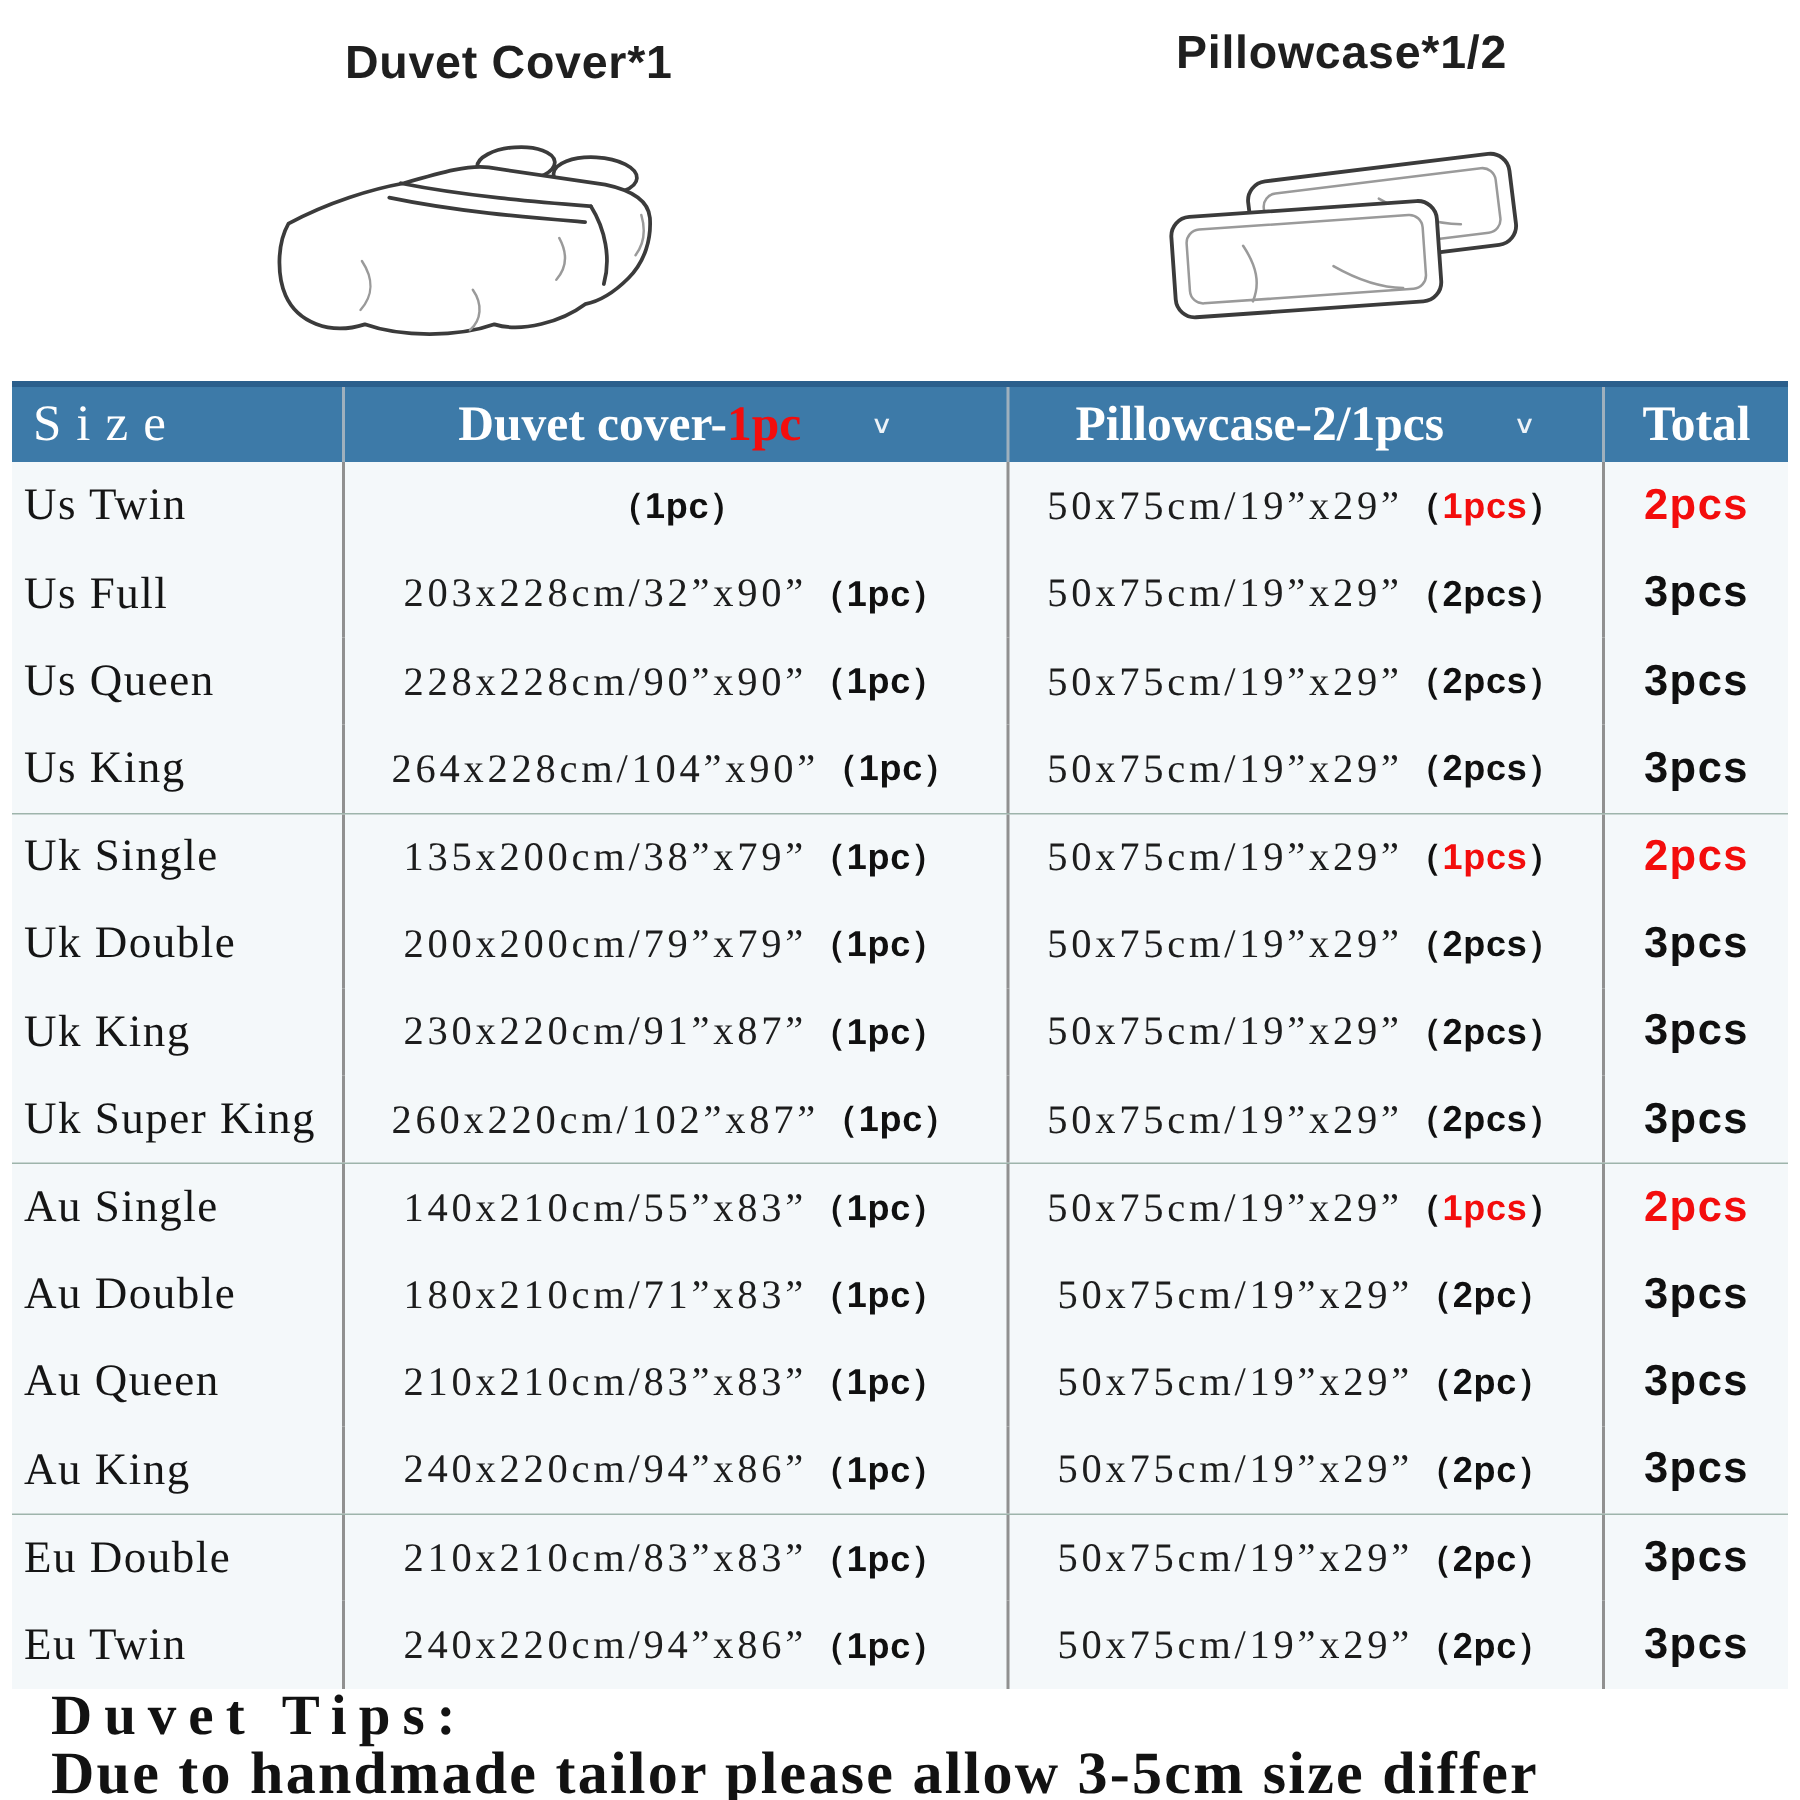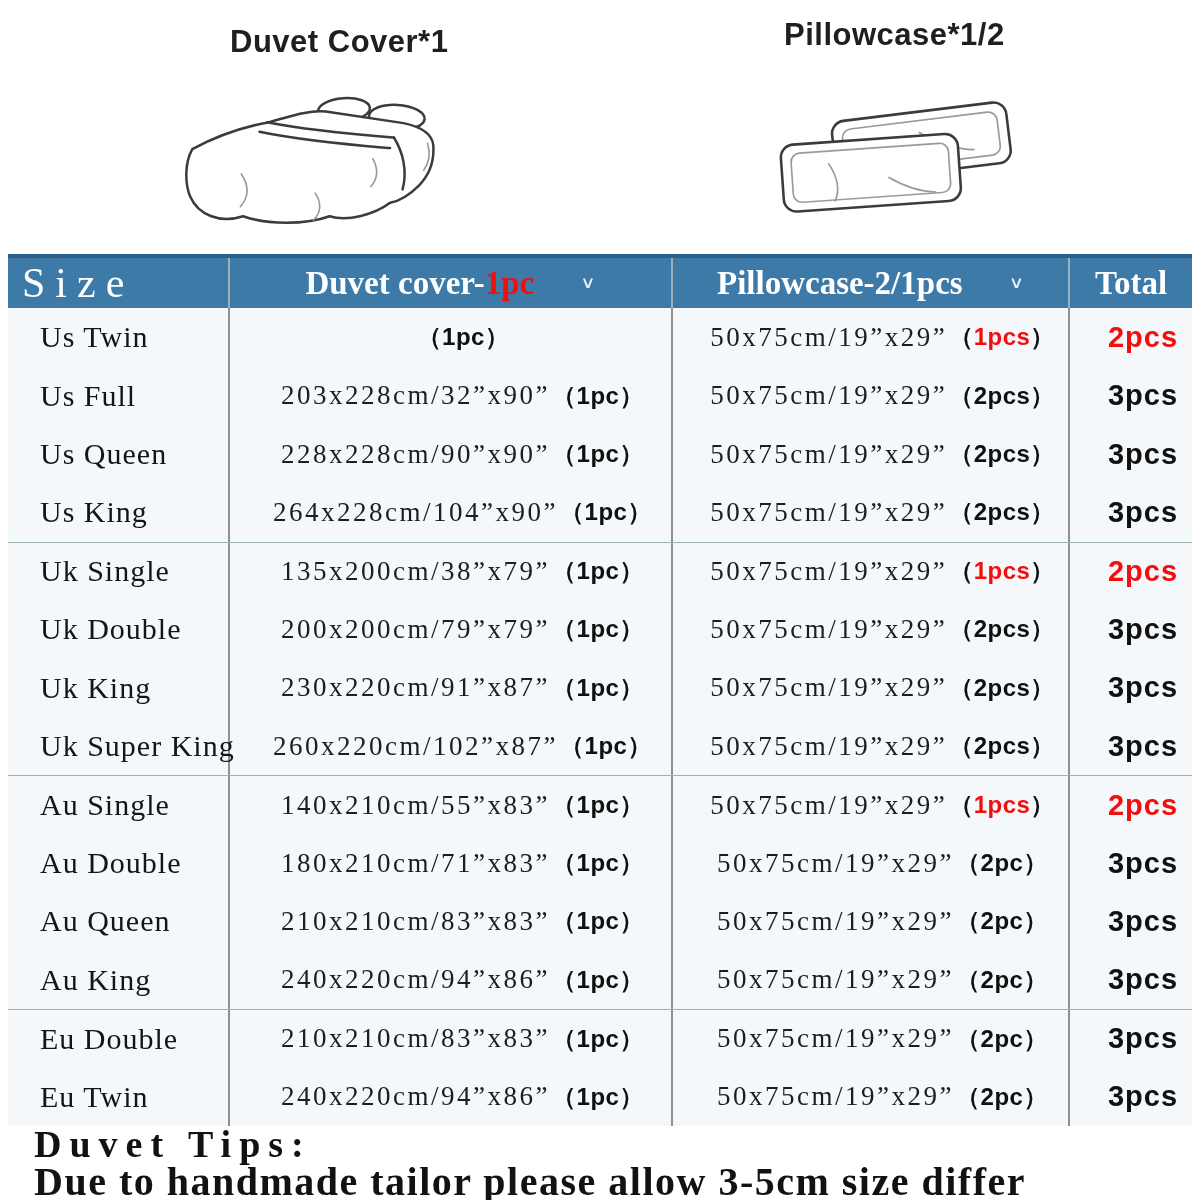--- a/index.html
+++ b/index.html
@@ -28,29 +28,29 @@
     height:54px;box-sizing:border-box;
     background:var(--header_bg);
     border-top:4px solid var(--header_top);
     color:var(--header_text);
   }
   .th{
     display:flex;align-items:center;justify-content:center;
     font-size:33px;font-weight:700;box-sizing:border-box;white-space:nowrap;
   }
   .th:not(:last-child){border-right:2px solid #9fb0bd;}
-  .th-size{justify-content:flex-start;padding-left:14px;letter-spacing:10px;font-weight:400;font-size:42px;}
+  .th-size{justify-content:flex-start;padding-left:14px;letter-spacing:10px;font-weight:400;font-size:34px;}
   .chev{
     font-family:"DejaVu Sans",sans-serif;font-size:21px;font-weight:400;
     margin-left:46px;transform:scaleY(.78);color:#edf3f8;
   }
   .tbody{background:var(--body_bg);}
   .trow{display:grid;grid-template-columns:222px 443px 397px 122px;height:58.43px;box-sizing:border-box;}
   .trow.group-start{border-top:1.5px solid var(--group_line);}
-  .cell{display:flex;align-items:center;box-sizing:border-box;white-space:nowrap;margin-left:24px;}
+  .cell{display:flex;align-items:center;box-sizing:border-box;white-space:nowrap;}
   .cell:not(:last-child){border-right:2px solid var(--divider);}
   .c-size{padding-left:8px;}
   .size-label{font-size:30px;color:var(--text);letter-spacing:1px;}
   .c-duvet,.c-pillow{justify-content:center;}
   .dim{font-size:27px;letter-spacing:2.5px;color:#1d1d1d;}
   .qty{
     font-family:Liberation Sans, sans-serif;font-weight:700;font-size:24px;
     color:#101010;letter-spacing:.5px;margin-left:2px;
   }
   .c-total{justify-content:center;}

